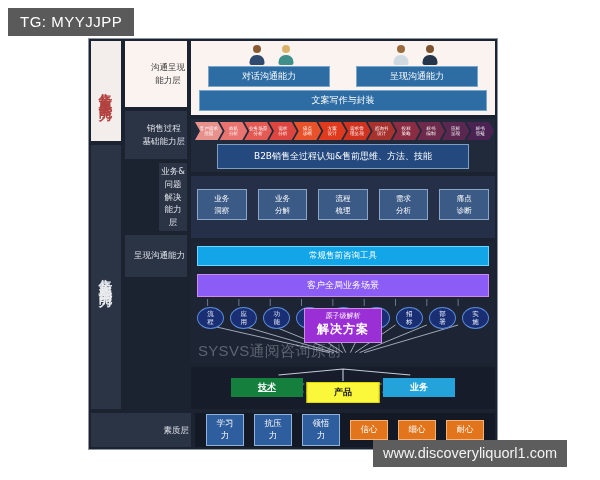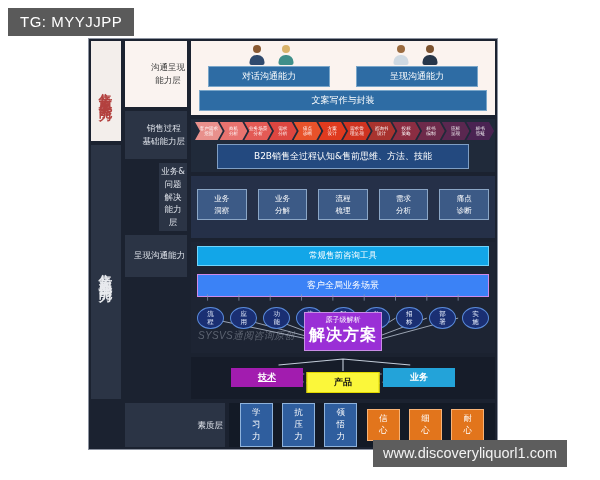--- a/index.html
+++ b/index.html
@@ -20,25 +20,24 @@
     font-family: "Liberation Sans", sans-serif;
   }
   .url-badge {
     position: absolute; left: 373px; top: 440px;
     background: #5d5d5d; color: #f2f2f2;
     font-size: 14.5px; padding: 5px 10px 6px 10px;
     font-family: "Liberation Sans", sans-serif;
     white-space: nowrap;
   }
   .inner-watermark {
-    position: absolute; left: 198px; top: 329px;
-    color: #5d6472; font-size: 10px; letter-spacing: .3px;
+    position: absolute; left: 198px; top: 342px;
+    color: #5d6472; font-size: 15px; letter-spacing: .3px;
     font-family: "Liberation Sans", sans-serif;
     white-space: nowrap;
-    font-style: italic;
   }
 
   
   .frame {
     position: absolute; left: 88px; top: 38px;
     width: 410px; height: 412px;
     background: #1b2230;
     border: 1px solid #8d93a0;
     box-sizing: border-box;
     display: flex; flex-direction: column;
@@ -110,45 +109,45 @@
     width: 17%; background: #3c5a86; border: 1px solid #8ba6c6; color: #fff;
     font-size: 7.5px; line-height: 1.5; text-align: center; padding: 3px 0; box-sizing: border-box;
   }
   .r3 .tool { background: #1f3a66; border: 1px solid #7e9bc4; color:#fff;
               font-size: 8.5px; text-align:center; padding: 4px 0; margin: 0 26px; box-sizing:border-box; }
 
   
   .r4 { background: #1d2433; display: flex; flex-direction: column; padding: 4px 6px; }
   .r4 .cyan { background: #12a6e8; color:#fff; font-size: 8.5px; text-align:center;
               padding: 3px 0; border:1px solid #6fd4fb; box-sizing:border-box; }
-  .r4 .purple { background: #3b82f6; color:#fff; font-size: 9px; text-align:center;
+  .r4 .purple { background: #8b5cf6; color:#fff; font-size: 9px; text-align:center;
                 padding: 4px 0; border:1px solid #cf8ae8; margin-top: 8px; box-sizing:border-box; }
   .ovals { display: flex; justify-content: space-between; margin-top: 10px; position: relative; z-index: 2; }
   .oval {
     width: 27px; height: 22px; border-radius: 50%;
     background: #1a2f73; border: 1px solid #5a8ad8; color: #eaf1ff;
     font-size: 6.5px; line-height: 1.25; display: flex; align-items: center;
     justify-content: center; text-align: center; box-sizing: border-box;
   }
   .r4 svg.lines { position: absolute; left:0; top:0; width:100%; height:100%; pointer-events:none; z-index:1; }
   .solbox {
-    position: absolute; left: 50%; transform: translateX(-50%); bottom: 2px;
+    position: absolute; left: 50%; transform: translateX(-50%); bottom: 20px;
     width: 78px; background: #9a2fd6; border: 1px solid #c98de6;
     color: #fff; text-align: center; padding: 2px 0 4px 0; z-index: 3; box-sizing: border-box;
   }
   .solbox .small { font-size: 7px; display:block; }
-  .solbox .big { font-size: 16px; font-weight: bold; display:block; letter-spacing: 1px; font-family: Liberation Mono, monospace; }
+  .solbox .big { font-size: 12px; font-weight: bold; display:block; letter-spacing: 1px; font-family: Liberation Mono, monospace; }
 
   
   .r5 { background: #161c29; display: flex; align-items: center; justify-content: center;
         position: relative; }
   .r5 svg.dash { position:absolute; left:0; top:0; width:100%; height:100%; }
   .r5 .tag { position: absolute; font-size: 9px; font-weight: bold; text-align: center;
              padding: 3px 0; box-sizing: border-box; }
-  .tag-tech { background: #a21caf; color:#fff; left: 13%; width: 24%; top: 26%; text-decoration: underline; }
+  .tag-tech { background: #15803d; color:#fff; left: 13%; width: 24%; top: 26%; text-decoration: underline; }
   .tag-biz  { background: #23a3d9; color:#fff; right: 13%; width: 24%; top: 26%; }
   .tag-prod { background: #fbf73a; color:#111; left: 50%; transform: translateX(-50%);
               width: 24%; bottom: 14%; border: 1px solid #e2d800; }
 
   
   .bottomRow { display: flex; flex: 0 0 38px; }
   .qualityBox { flex: 1 1 auto; background: #131a26; margin: 2px; display: flex;
                 align-items: center; justify-content: space-around; padding: 0 6px; }
   .badge { font-size: 8.5px; color: #fff; padding: 3px 8px; width: 13%; text-align: center;
            box-sizing: border-box; }
@@ -329,21 +328,21 @@
           </svg>
           <div class="tag tag-tech">技术</div>
           <div class="tag tag-biz">业务</div>
           <div class="tag tag-prod">产品</div>
         </div>
 
       </div>
     </div>
 
     <div class="bottomRow">
-      <div class="layerName ln-dark" style="flex:0 0 100px;margin-left:36px;">素质层</div>
+      <div class="layerName ln-dark" style="flex:0 0 100px;">素质层</div>
       <div class="qualityBox" id="badges-host">
           <div class="badge blue">学习力</div>
           <div class="badge blue">抗压力</div>
           <div class="badge blue">领悟力</div>
           <div class="badge orange">信心</div>
           <div class="badge orange">细心</div>
           <div class="badge orange">耐心</div>
         </div>
     </div>
 

